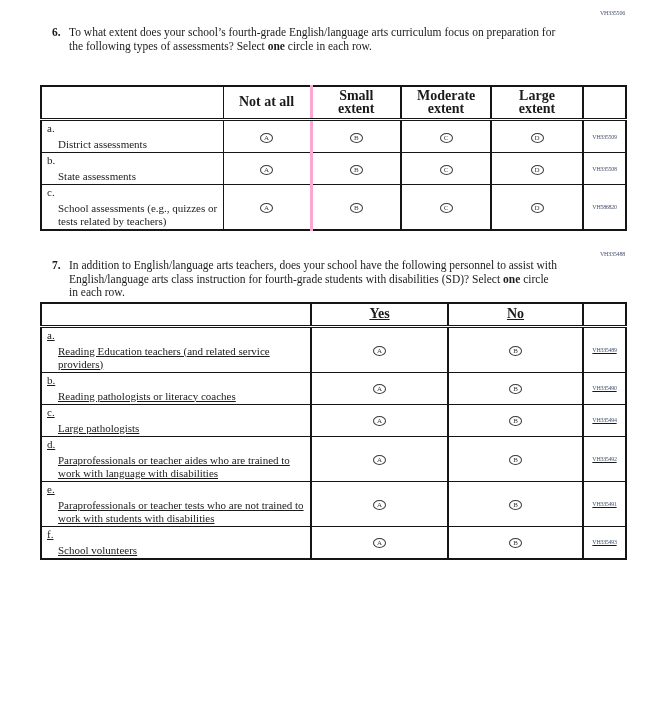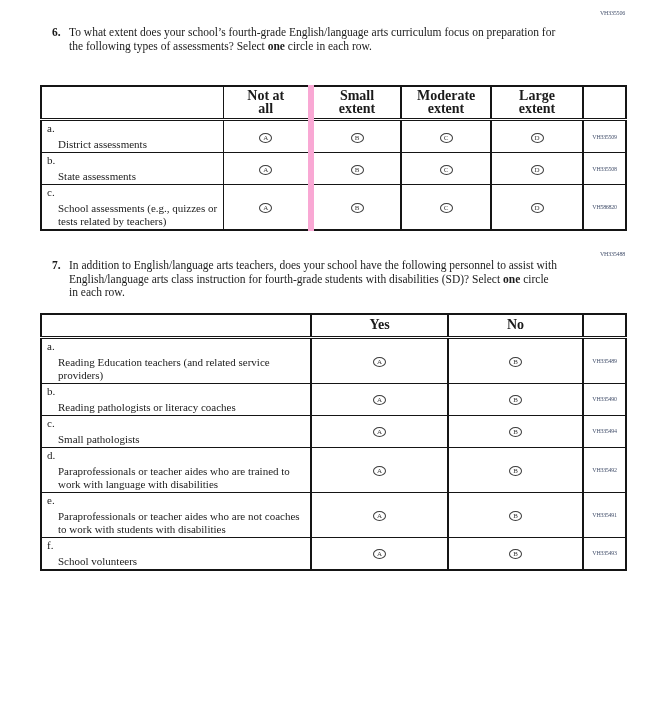--- a/index.html
+++ b/index.html
@@ -40,21 +40,21 @@
     font-size: 6px; letter-spacing: -0.3px; color: #47536e; padding: 0 1px;
   }
   .circle {
     display: inline-block; width: 13px; height: 10px;
     border: 1px solid #3c3c3c; border-radius: 50%;
     font-size: 7px; line-height: 8.5px; text-align: center;
     color: #3c3c3c; cursor: pointer; vertical-align: middle;
   }
   
   .t1 .cA { border-left: 1.5px solid #151515; }
-  .t1 .cB { border-left: 6px solid #f9a8d4; margin-top: 20px; }
+  .t1 .cB { border-left: 3px solid #f9a8d4; margin-top: 20px; }
   .t1 .cC { border-left: 2.5px solid #151515; }
   .t1 .cD { border-left: 2.5px solid #151515; }
   .t1 .cX { border-left: 2.5px solid #151515; }
   
   .t2 .cA, .t2 .cB, .t2 .cX { border-left: 2px solid #151515; }
 </style>
 </head>
 <body>
 
 <div class="qcode" style="top:10px;">VH335506</div>
@@ -126,21 +126,21 @@
   </tbody>
 </table>
 
 <div class="qcode" style="top:251px;">VH335488</div>
 
 <div class="qtext" style="top:259px;">
   <span class="qnum">7.</span>
   <span class="qbody"><span>In addition to English/language arts teachers, does your school have the following personnel to assist with English/language arts class instruction for fourth-grade students with disabilities (SD)? Select </span><b>one</b><span> circle in each row.</span></span>
 </div>
 
-<table class="t t2" style="top:313px; width:585px;">
+<table class="t t2" style="top:302px; width:585px;text-decoration:underline;">
   <colgroup>
     <col style="width:270px">
       <col style="width:137px">
       <col style="width:135px">
       <col style="width:43px">
   </colgroup>
   <thead>
     <tr>
       <th style="height:23px;"></th>
       <th class="cA">Yes</th>
@@ -168,21 +168,21 @@
           </div>
         </td>
       <td class="opt cA"><span class="circle">A</span></td>
       <td class="opt cB"><span class="circle">B</span></td>
       <td class="codecell cX">VH335490</td>
     </tr>
     <tr>
       <td class="stub" style="height:17px;">
           <div class="stubwrap">
             <span class="ltr">c.</span>
-            <span class="lbl">Small pathologists</span>
+            <span class="lbl">Large pathologists</span>
           </div>
         </td>
       <td class="opt cA"><span class="circle">A</span></td>
       <td class="opt cB"><span class="circle">B</span></td>
       <td class="codecell cX">VH335494</td>
     </tr>
     <tr>
       <td class="stub" style="height:42px;">
           <div class="stubwrap">
             <span class="ltr">d.</span>
@@ -190,21 +190,21 @@
           </div>
         </td>
       <td class="opt cA"><span class="circle">A</span></td>
       <td class="opt cB"><span class="circle">B</span></td>
       <td class="codecell cX">VH335492</td>
     </tr>
     <tr>
       <td class="stub" style="height:42px;">
           <div class="stubwrap">
             <span class="ltr">e.</span>
-            <span class="lbl">Paraprofessionals or teacher aides who are not coaches to work with students with disabilities</span>
+            <span class="lbl">Paraprofessionals or teacher tests who are not trained to work with students with disabilities</span>
           </div>
         </td>
       <td class="opt cA"><span class="circle">A</span></td>
       <td class="opt cB"><span class="circle">B</span></td>
       <td class="codecell cX">VH335491</td>
     </tr>
     <tr>
       <td class="stub" style="height:17px;">
           <div class="stubwrap">
             <span class="ltr">f.</span>

